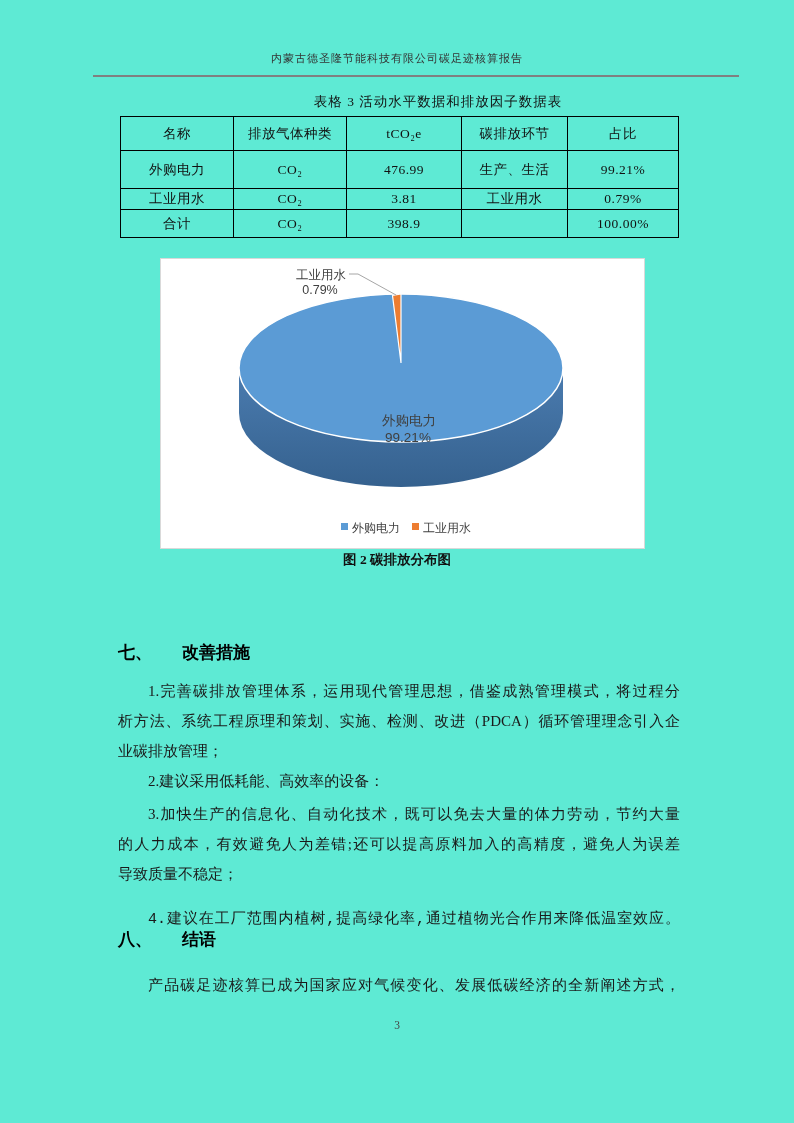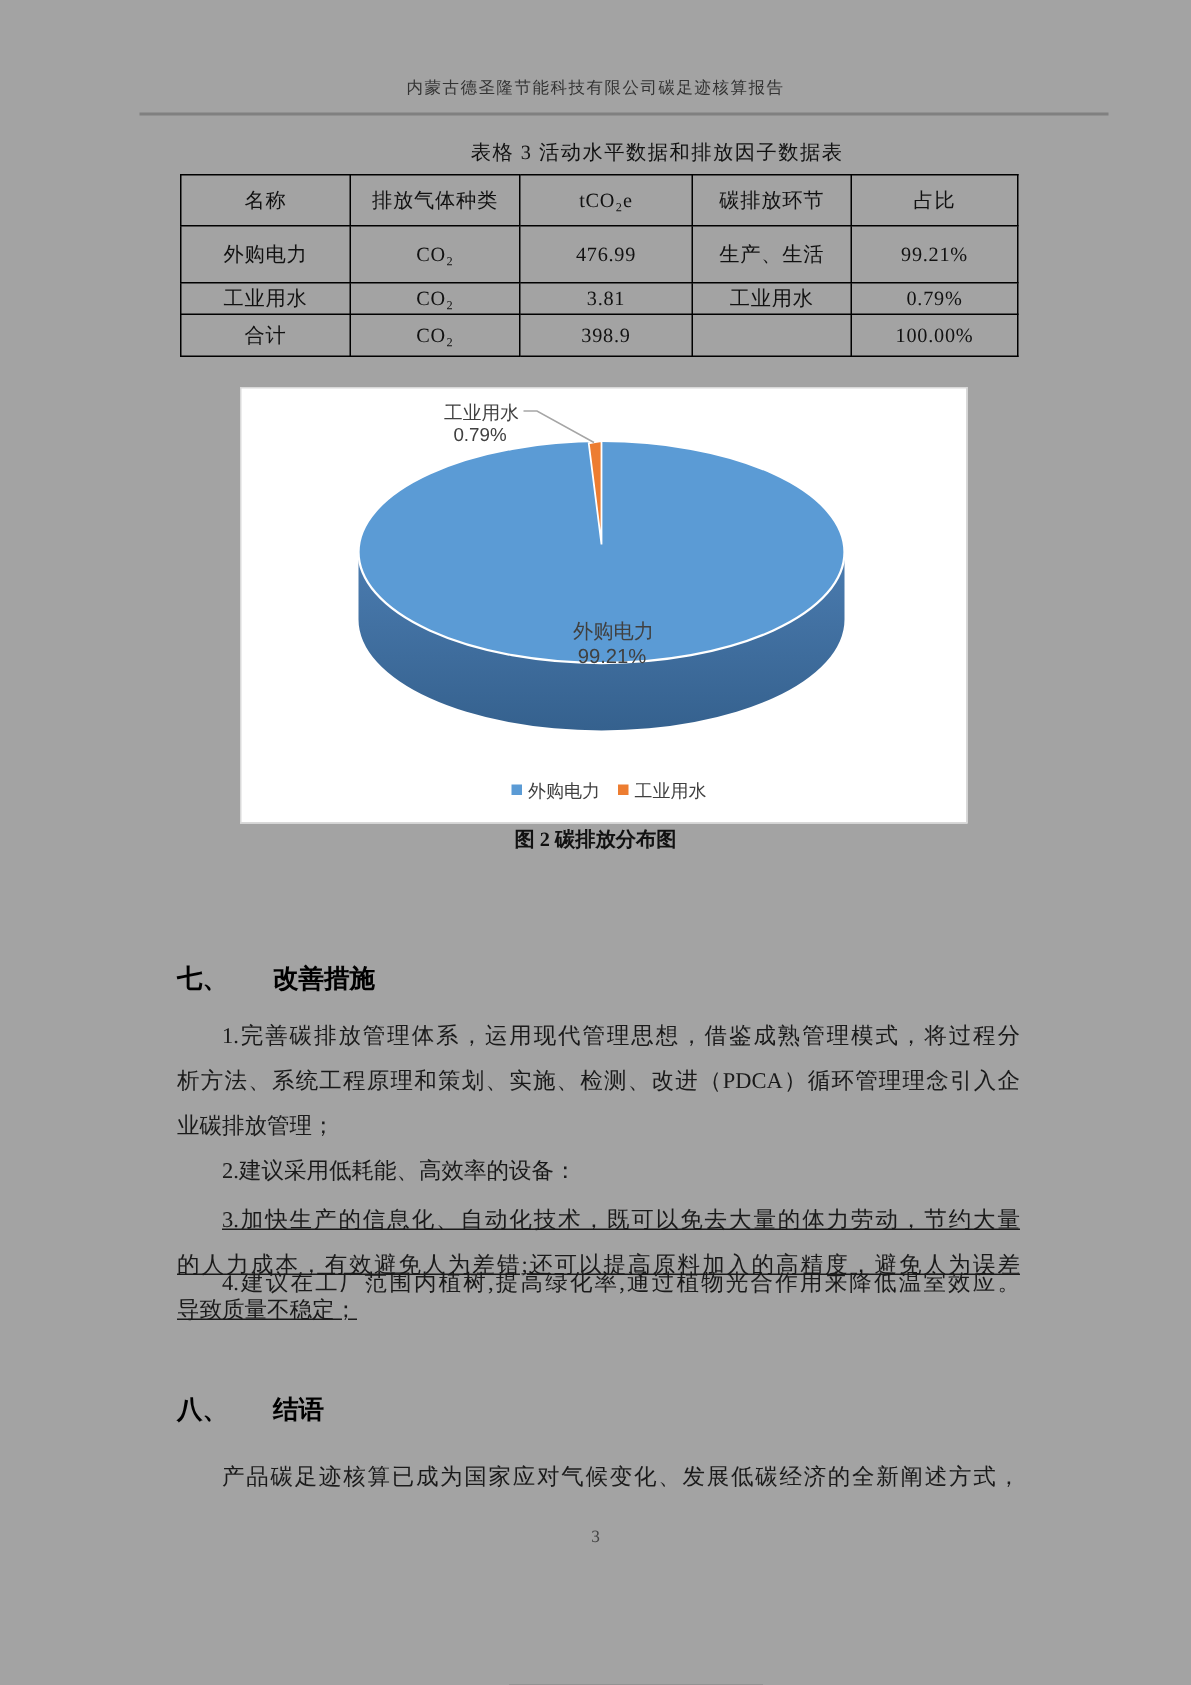--- a/index.html
+++ b/index.html
@@ -1,17 +1,17 @@
 <!DOCTYPE html>
 <html><head>
 <meta charset="utf-8">
 <style>
   html,body{margin:0;padding:0;background:#888;}
   .page{
-    position:relative;width:794px;height:1123px;margin:0 auto;background:#a3a3a3;
+    position:relative;width:794px;height:1123px;margin:0 auto;background:#5eead4;
     font-family:"Liberation Serif","DejaVu Serif",serif;color:#1a1a1a;overflow:hidden;
   }
   .page-header{
     position:absolute;top:51px;left:0;width:794px;text-align:center;
     font-size:11px;color:#333;letter-spacing:1px;
   }
   .header-rule{position:absolute;top:75px;left:93px;width:646px;height:2px;background:#808080;}
   .table-caption{
     position:absolute;top:93px;left:0;width:794px;text-align:center;
     font-size:13.5px;letter-spacing:1px;color:#111;margin-left:41px;
@@ -135,27 +135,27 @@
   <div class="textblock lh30" style="top:676px;">
     <div class="jl ind">1.完善碳排放管理体系，运用现代管理思想，借鉴成熟管理模式，将过程分</div>
     <div class="jl">析方法、系统工程原理和策划、实施、检测、改进（PDCA）循环管理理念引入企</div>
     <div>业碳排放管理；</div>
   </div>
 
   <div class="textblock lh30" style="top:766px;">
     <div class="ind">2.建议采用低耗能、高效率的设备：</div>
   </div>
 
-  <div class="textblock lh30" style="top:799px;text-decoration:underline;">
+  <div class="textblock lh30" style="top:799px;">
     <div class="jl ind">3.加快生产的信息化、自动化技术，既可以免去大量的体力劳动，节约大量</div>
     <div class="jl">的人力成本，有效避免人为差错;还可以提高原料加入的高精度，避免人为误差</div>
     <div>导致质量不稳定；</div>
   </div>
 
-  <div class="textblock lh30" style="top:841px;">
+  <div class="textblock lh30" style="top:905px;font-family:Liberation Mono, monospace;">
     <div class="jl ind">4.建议在工厂范围内植树,提高绿化率,通过植物光合作用来降低温室效应。</div>
   </div>
 
   <div class="sec-heading" style="top:928px;">
     <span class="num">八、</span><span>结语</span>
   </div>
 
   <div class="textblock lh30" style="top:970px;">
     <div class="jl ind">产品碳足迹核算已成为国家应对气候变化、发展低碳经济的全新阐述方式，</div>
   </div>

